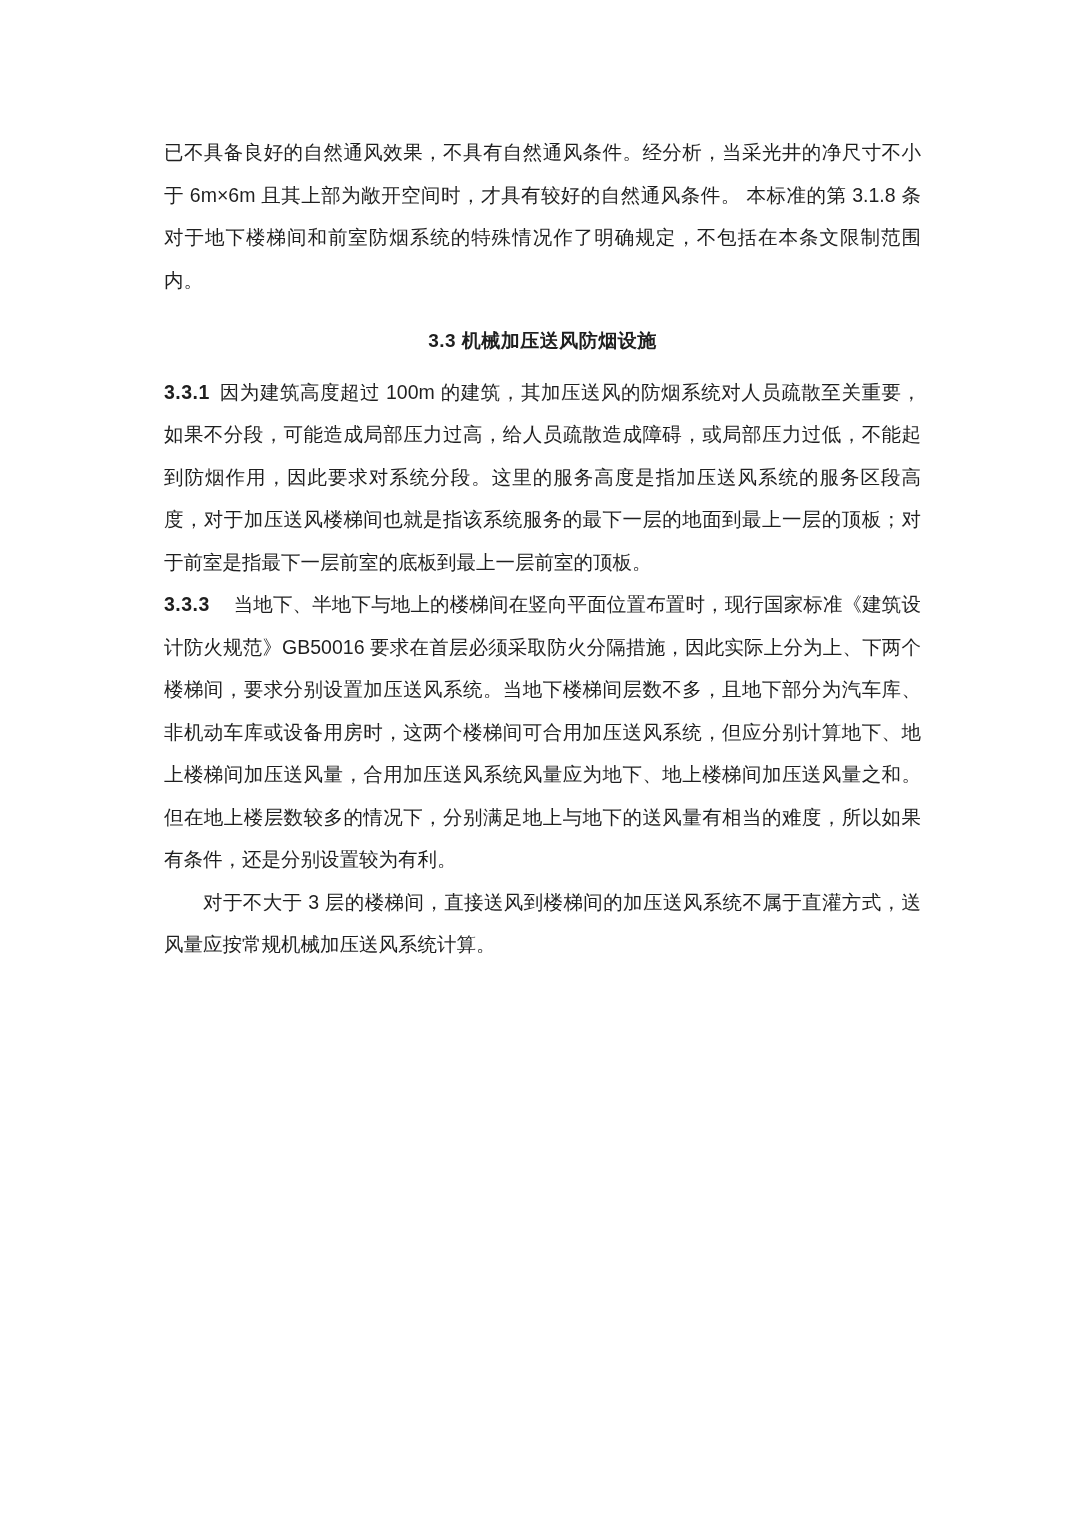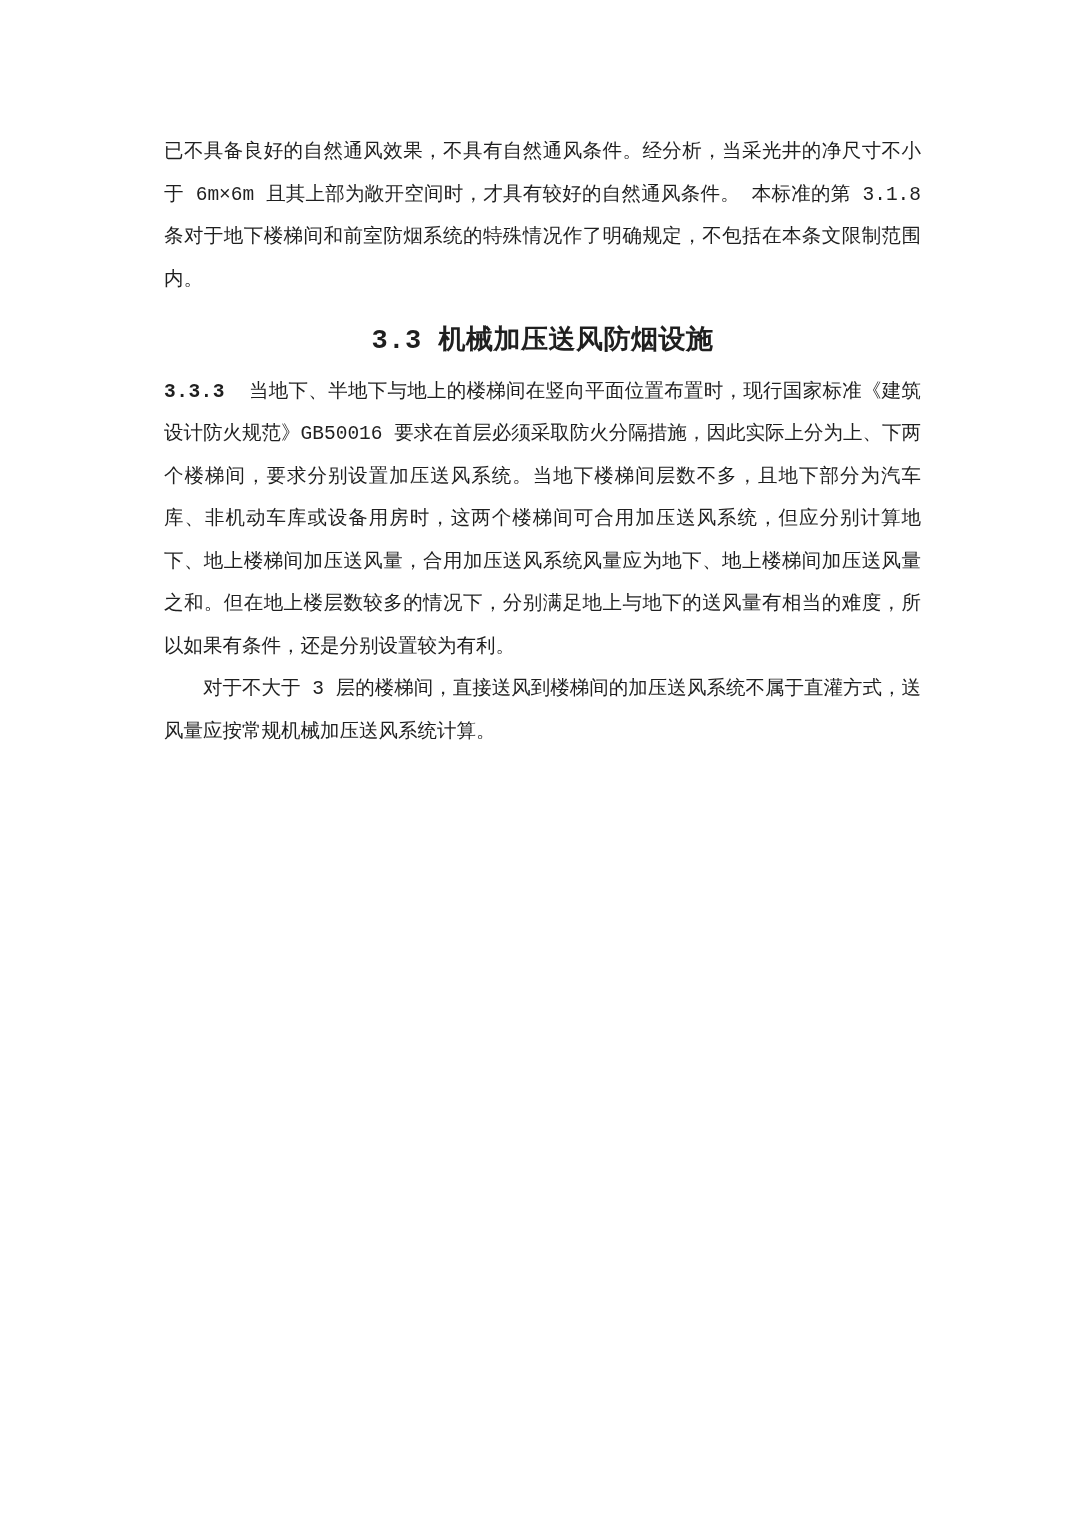--- a/index.html
+++ b/index.html
@@ -6,21 +6,21 @@
     margin: 0;
     padding: 0;
     background: #ffffff;
   }
   .page {
     position: relative;
     width: 1080px;
     height: 1342px;
     background: #ffffff;
     overflow: hidden;
-    font-family: Liberation Mono, monospace;
+    font-family: Liberation Sans, sans-serif;
     color: #1f1f1f;
   }
   .content {
     position: absolute;
     left: 164px;
     top: 131px;
     width: 757px;
     font-size: 19.5px;
     line-height: 42.5px;
     text-align: justify;
@@ -28,21 +28,21 @@
   .para {
     margin: 0;
     padding: 0;
   }
   .para.indent {
     text-indent: 2em;
   }
   .heading {
     margin: 19px 0 8px 0;
     padding: 0;
-    font-size: 27px;
+    font-size: 19px;
     font-weight: bold;
     line-height: 42.5px;
     text-align: center;
     letter-spacing: 0.5px;
   }
   .clause-num {
     font-weight: bold;
     margin-right: 4px;
     letter-spacing: 0.5px;
   }
@@ -55,17 +55,18 @@
     color: #0f172a;
   }
 </style>
 </head>
 <body>
 
 <div class="page">
   <div class="content">
       <p class="para">已不具备良好的自然通风效果，不具有自然通风条件。经分析，当采光井的净尺寸不小于 6m×6m 且其上部为敞开空间时，才具有较好的自然通风条件。 本标准的第 3.1.8 条对于地下楼梯间和前室防烟系统的特殊情况作了明确规定，不包括在本条文限制范围内。</p>
       <h2 class="heading">3.3  机械加压送风防烟设施</h2>
+      <p class="para"><span class="clause-num">3.3.1</span> 因为建筑高度超过 100m 的建筑，其加压送风的防烟系统对人员疏散至关重要，如果不分段，可能造成局部压力过高，给人员疏散造成障碍，或局部压力过低，不能起到防烟作用，因此要求对系统分段。这里的服务高度是指加压送风系统的服务区段高度，对于加压送风楼梯间也就是指该系统服务的最下一层的地面到最上一层的顶板；对于前室是指最下一层前室的底板到最上一层前室的顶板。</p>
       <p class="para"><span class="clause-num">3.3.3</span>　当地下、半地下与地上的楼梯间在竖向平面位置布置时，现行国家标准《建筑设计防火规范》GB50016 要求在首层必须采取防火分隔措施，因此实际上分为上、下两个楼梯间，要求分别设置加压送风系统。当地下楼梯间层数不多，且地下部分为汽车库、非机动车库或设备用房时，这两个楼梯间可合用加压送风系统，但应分别计算地下、地上楼梯间加压送风量，合用加压送风系统风量应为地下、地上楼梯间加压送风量之和。但在地上楼层数较多的情况下，分别满足地上与地下的送风量有相当的难度，所以如果有条件，还是分别设置较为有利。</p>
       <p class="para indent">对于不大于 3 层的楼梯间，直接送风到楼梯间的加压送风系统不属于直灌方式，送风量应按常规机械加压送风系统计算。</p>
     </div>
   <div class="page-number">39</div>
 </div>
 
 </body></html>

